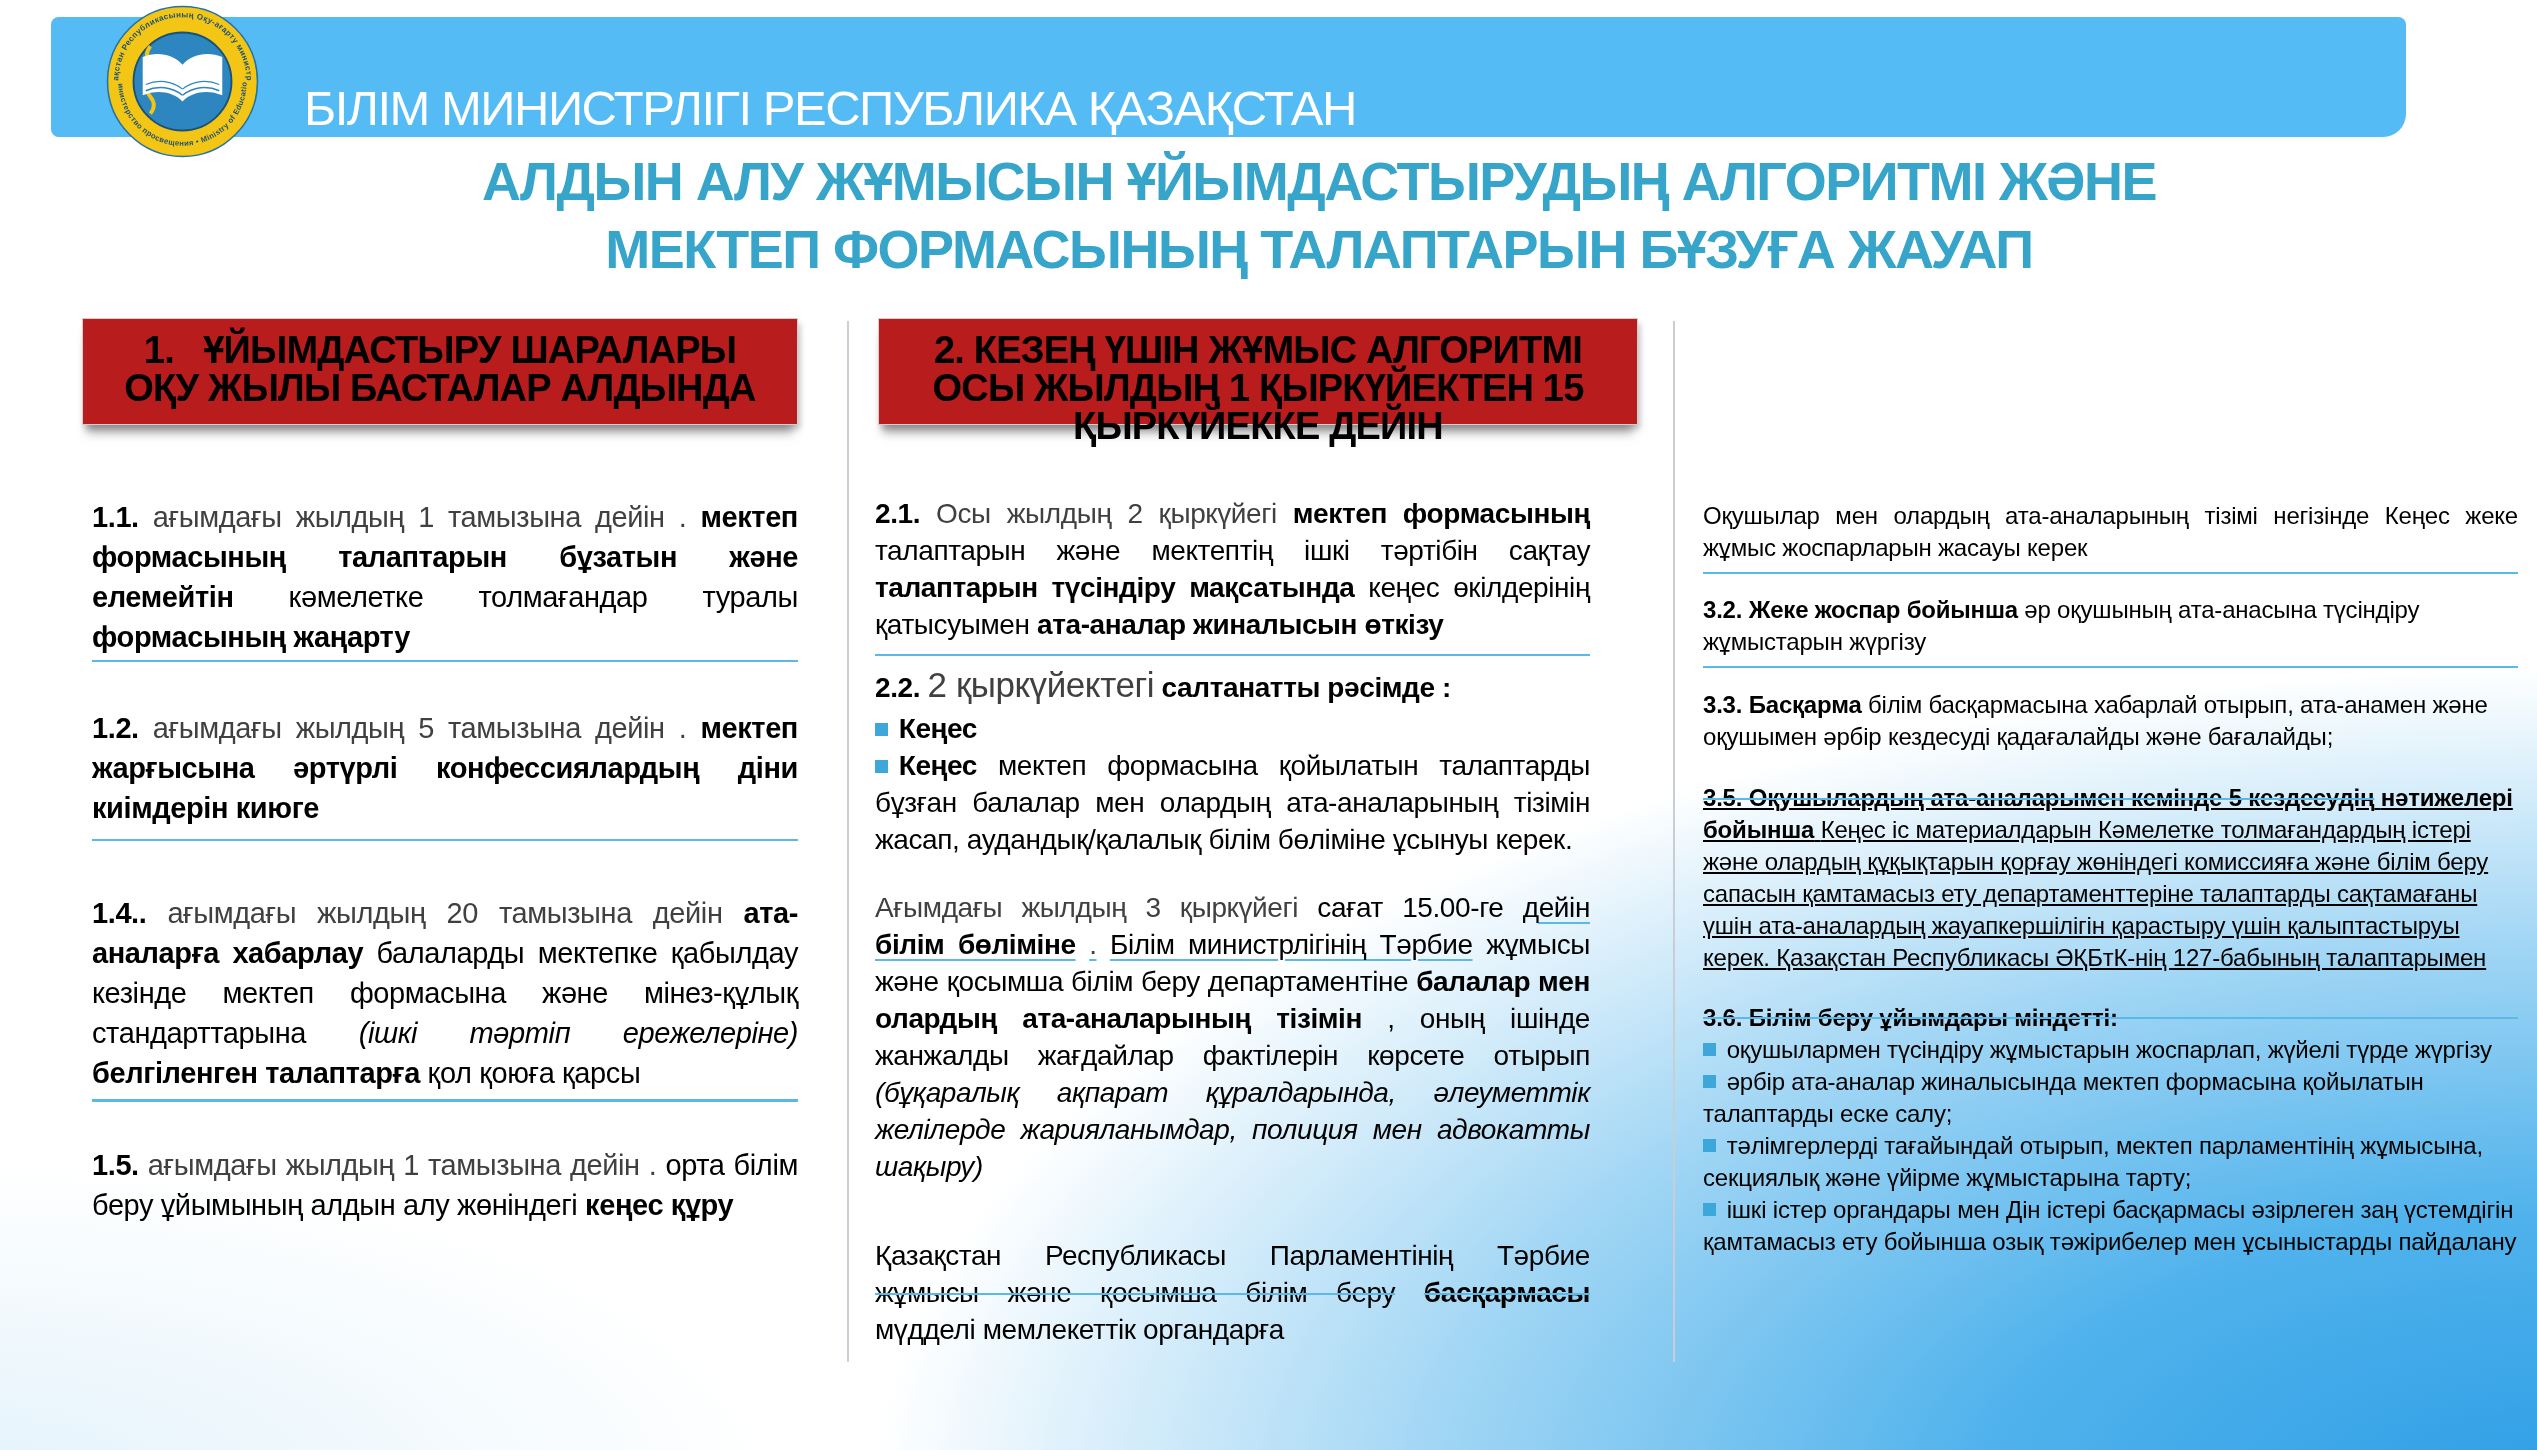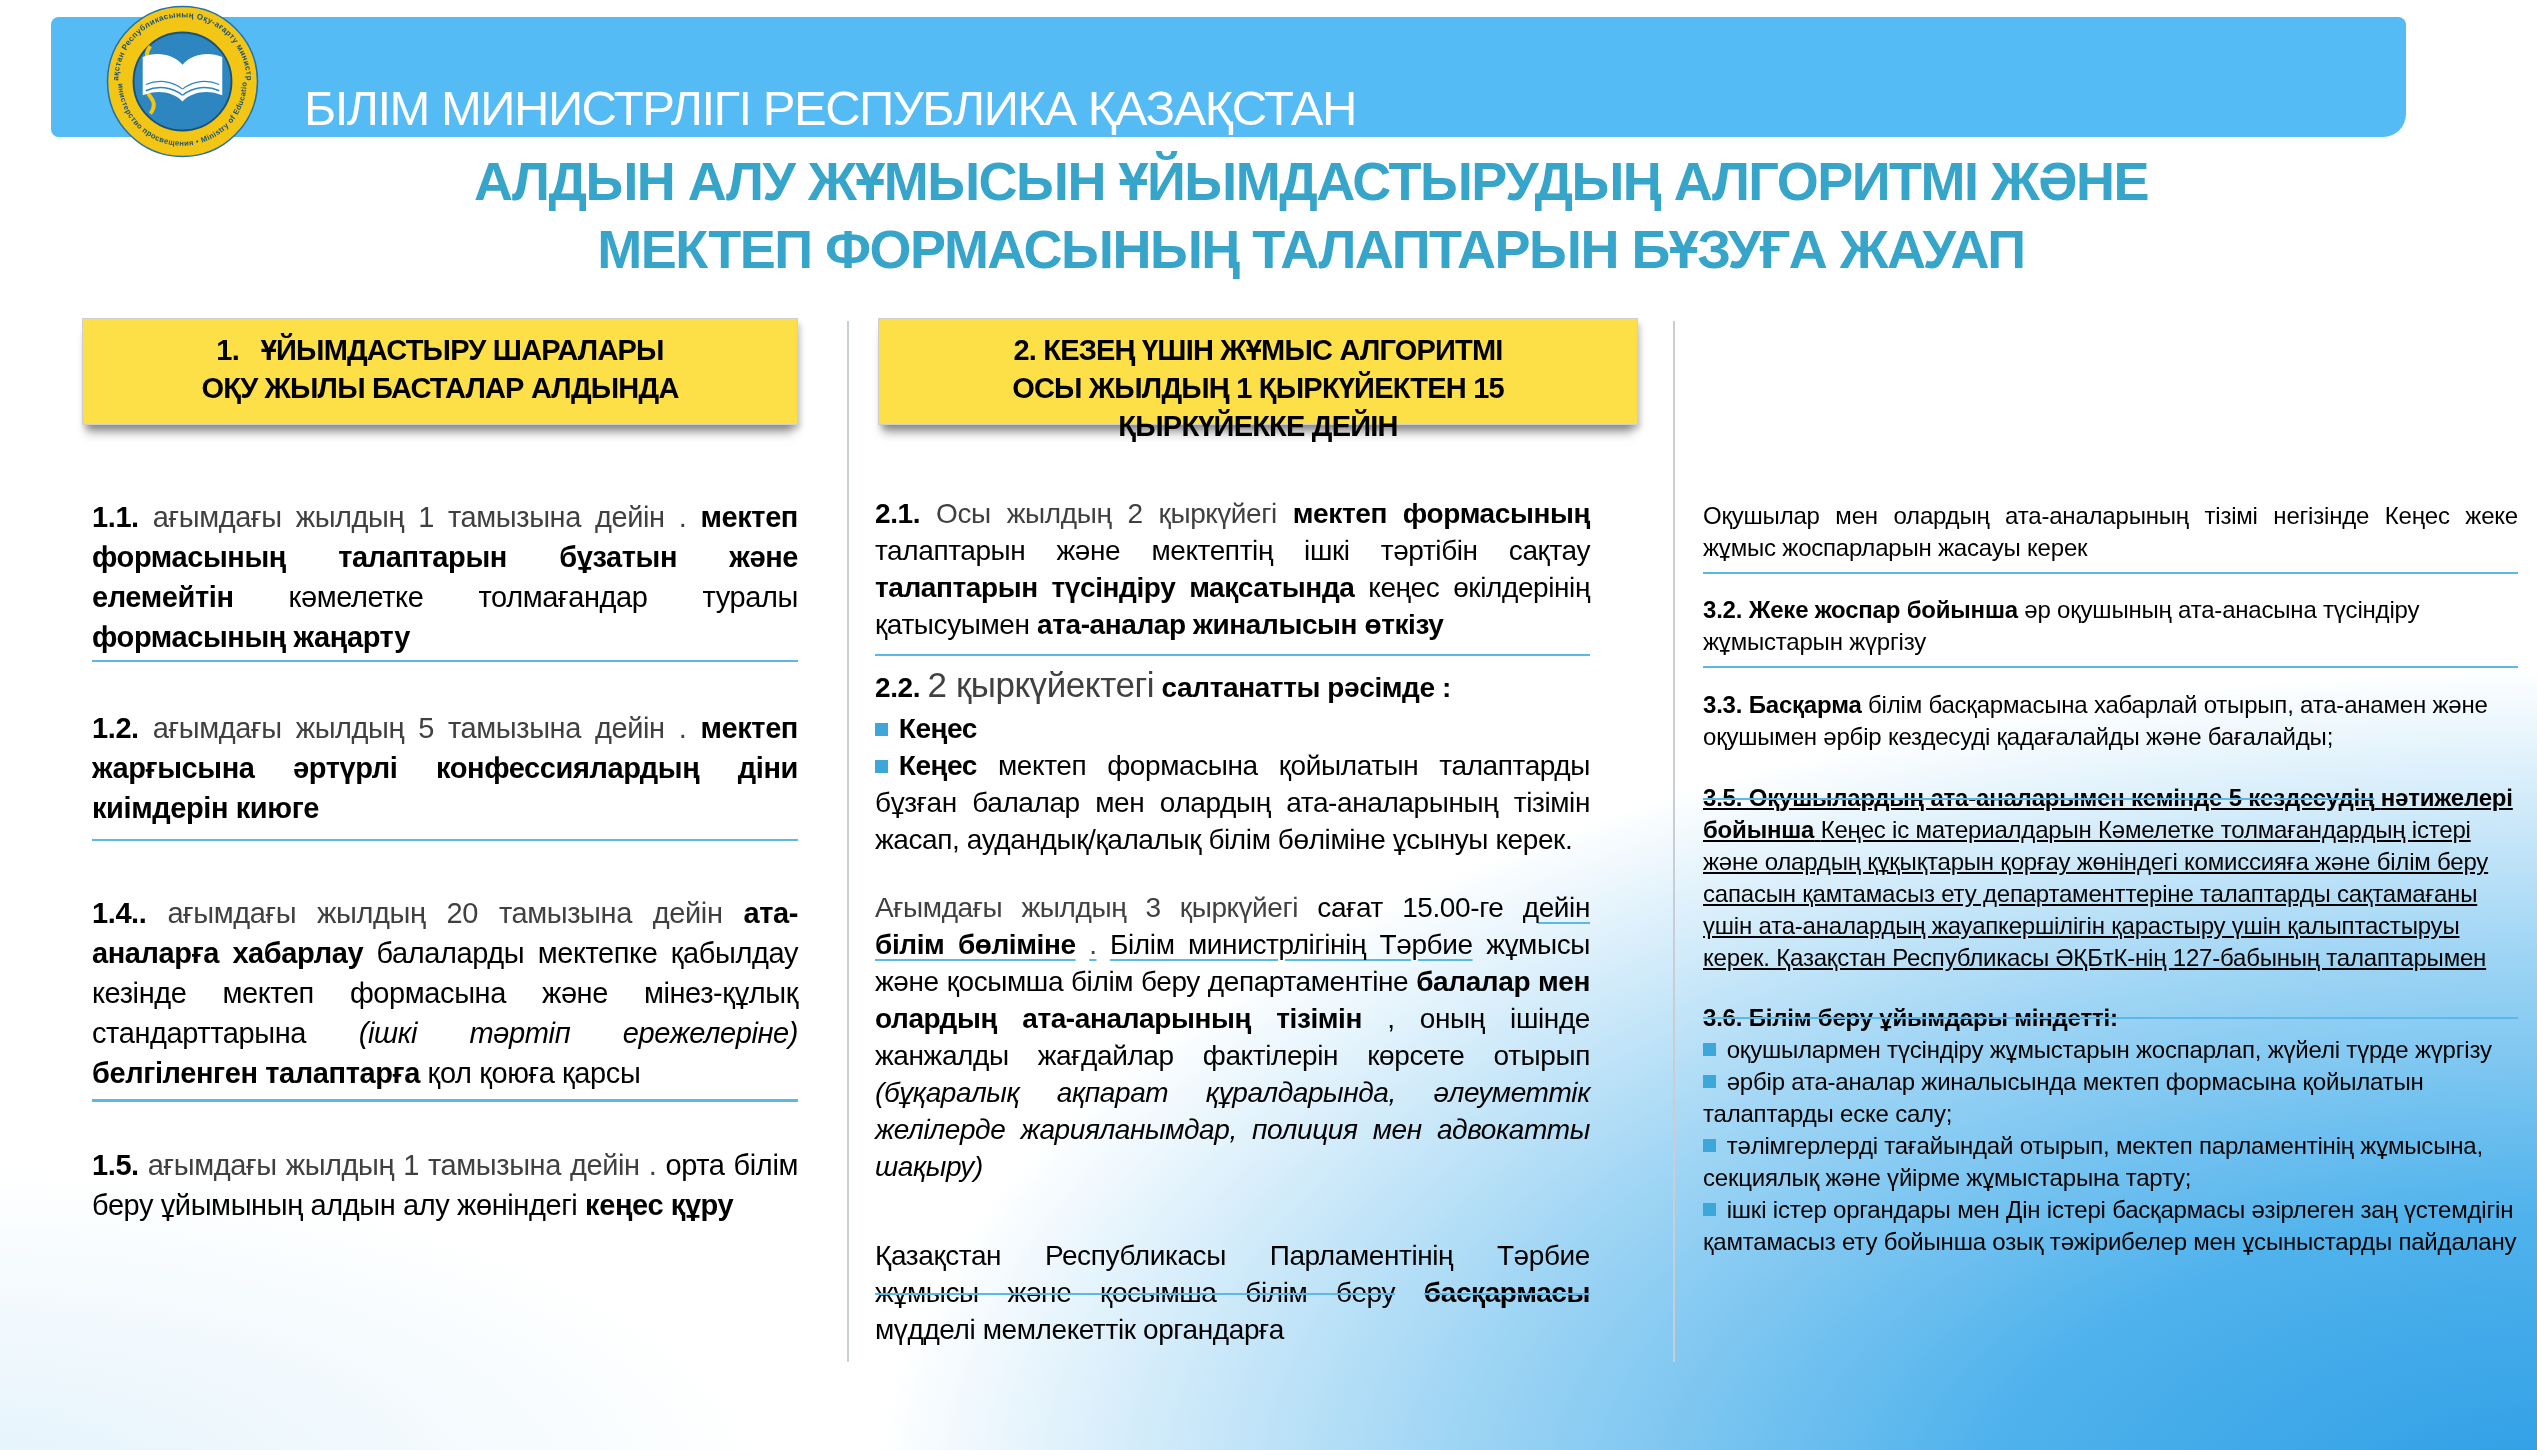--- a/index.html
+++ b/index.html
@@ -15,27 +15,27 @@
   }
 
   
   .header-bar { position:absolute; left:51px; top:17px; width:2355px; height:120px;
     background:#54BBF4; border-radius:7.7px 7.7px 23px 7.7px; }
   .header-title { position:absolute; left:253px; top:0; height:120px; line-height:120px;
     color:#ffffff; font-weight:normal; font-size:49px; letter-spacing:-1.5px; white-space:nowrap;margin-top:31px; }
   .logo { position:absolute; left:106px; top:4.6px; width:153px; height:153px; }
 
   
-  .subtitle { position:absolute; left:92px; top:147px; width:2438px; text-align:center;
+  .subtitle { position:absolute; left:100px; top:147px; width:2438px; text-align:center;
     color:#37A4CA; font-weight:bold; font-size:54px; line-height:68px; letter-spacing:-1.5px; }
 
   
-  .hbox { position:absolute; background:#fde047; border:0.8px solid #cfcfcf;
+  .hbox { position:absolute; background:#b91c1c; border:0.8px solid #cfcfcf;
     box-shadow:3.1px 4.6px 6.1px rgba(0,0,0,.22), 0 12.3px 9.2px -4.6px rgba(110,110,110,.55);
-    text-align:center; font-weight:bold; font-size:29px; line-height:38px; padding-top:12.3px;
+    text-align:center; font-weight:bold; font-size:38px; line-height:38px; padding-top:12.3px;
     letter-spacing:-0.8px; color:#000; overflow:visible; }
   #box1 { left:82px;  top:318px; width:716px;  height:107px; }
   #box2 { left:878px; top:318px; width:760px;  height:107px; }
   #box3 { left:1677px; top:312px; width:830px; height:115px; }
 
   
   .vdiv { position:absolute; top:321px; width:1.5px; height:1041px; background:#c9ced6; }
   #vdiv1 { left:847px; } #vdiv2 { left:1673px; }
 
   

